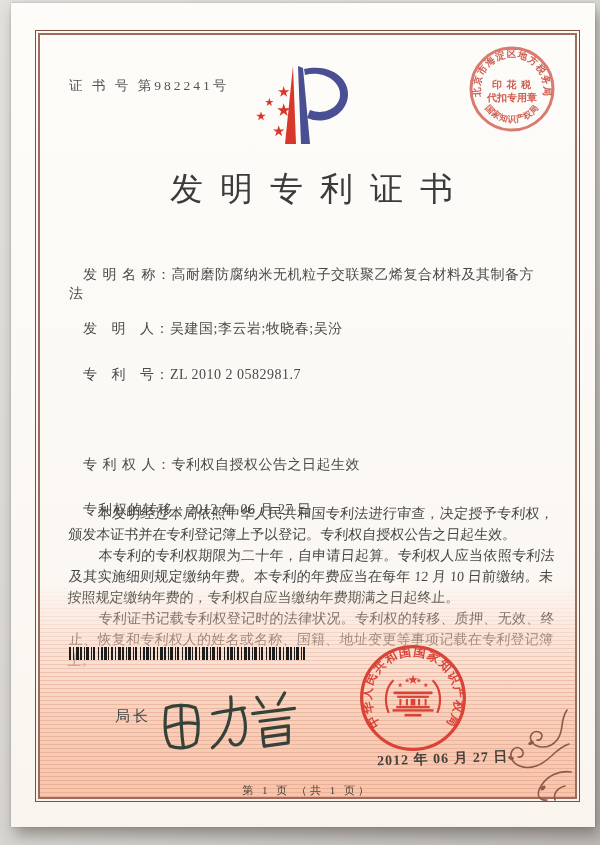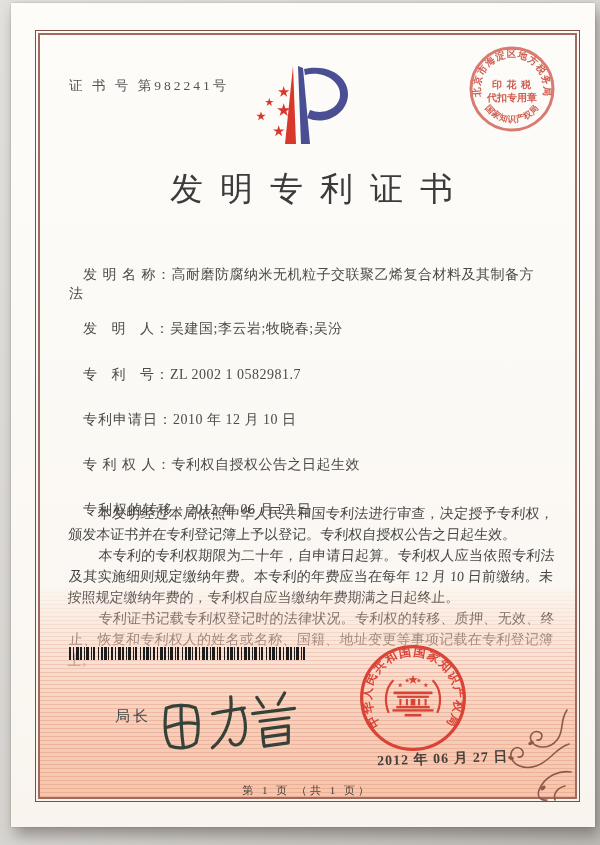--- a/index.html
+++ b/index.html
@@ -110,24 +110,21 @@
 
   <div class="title">发明专利证书</div>
 
   <div class="field" style="top:243px">
     <span class="lab">发 明 名 称：</span><span class="val">高耐磨防腐纳米无机粒子交联聚乙烯复合材料及其制备方法</span>
   </div>
   <div class="field" style="top:297px">
     <span class="lab">发   明   人：</span><span class="val">吴建国;李云岩;牧晓春;吴汾</span>
   </div>
   <div class="field" style="top:343px">
-    <span class="lab">专   利   号：</span><span class="val">ZL 2002 1 0582981.7</span>
-  </div>
-  <div class="field" style="top:388px">
-    <span class="lab">专利申请日：</span><span class="val">2010 年 12 月 10 日</span>
+    <span class="lab">专   利   号：</span><span class="val">ZL 2010 2 0582981.7</span>
   </div>
   <div class="field" style="top:433px">
     <span class="lab">专 利 权 人：</span><span class="val">专利权自授权公告之日起生效</span>
   </div>
   <div class="field" style="top:478px">
     <span class="lab">专利权的转移：</span><span class="val">2012 年 06 月 27 日</span>
   </div>
 
   <div class="paras">
     <p>本发明经过本局依照中华人民共和国专利法进行审查，决定授予专利权，颁发本证书并在专利登记簿上予以登记。专利权自授权公告之日起生效。</p>

